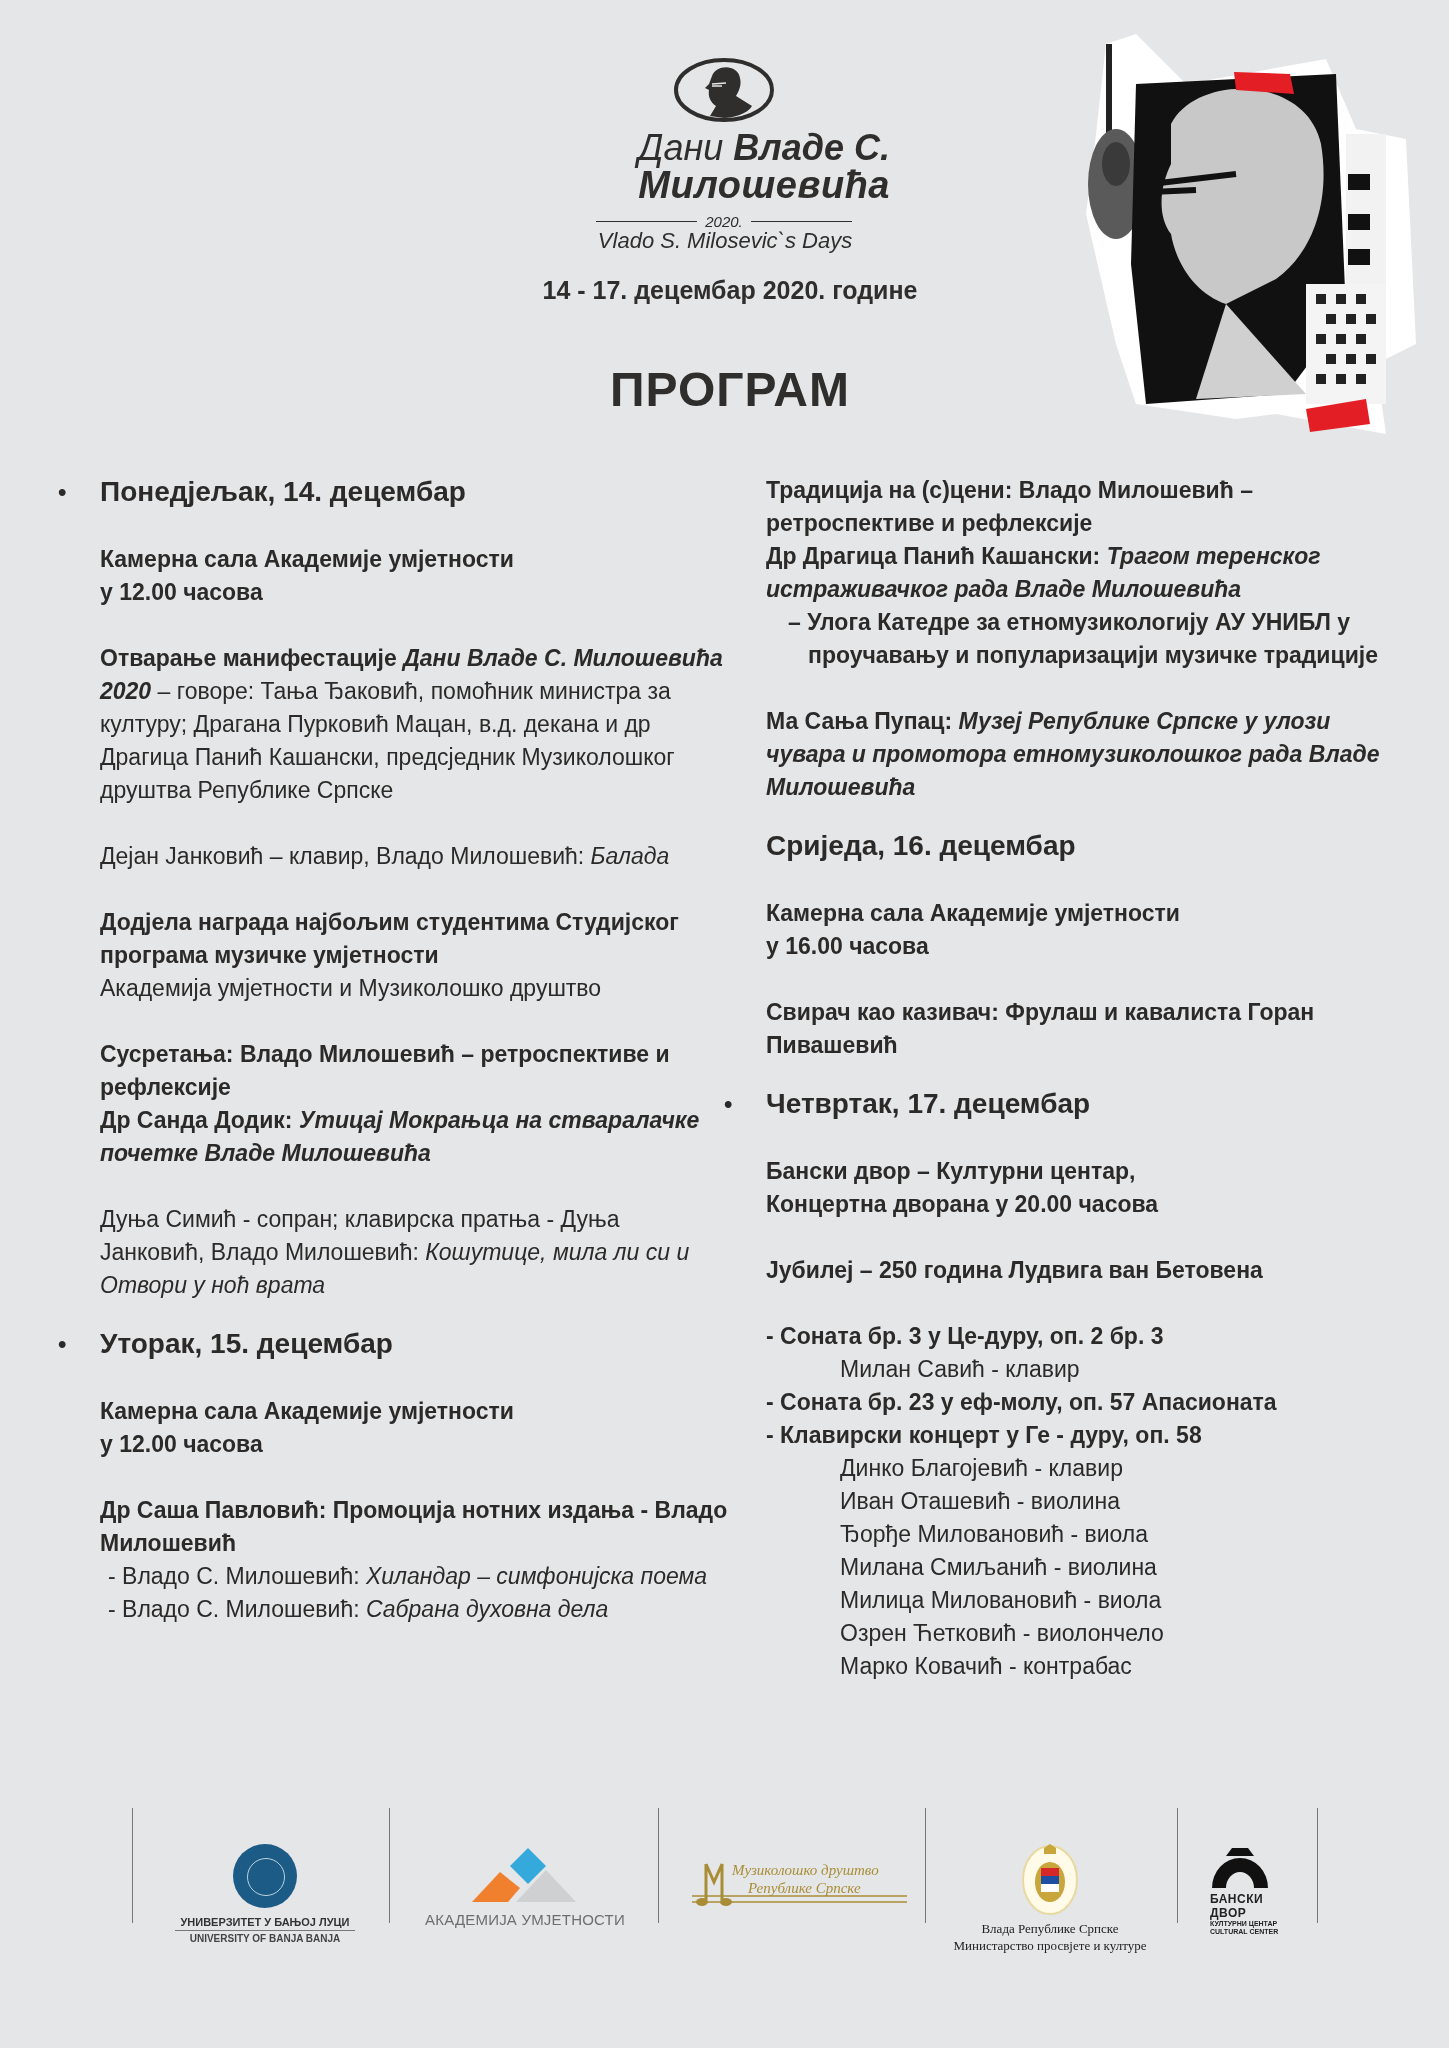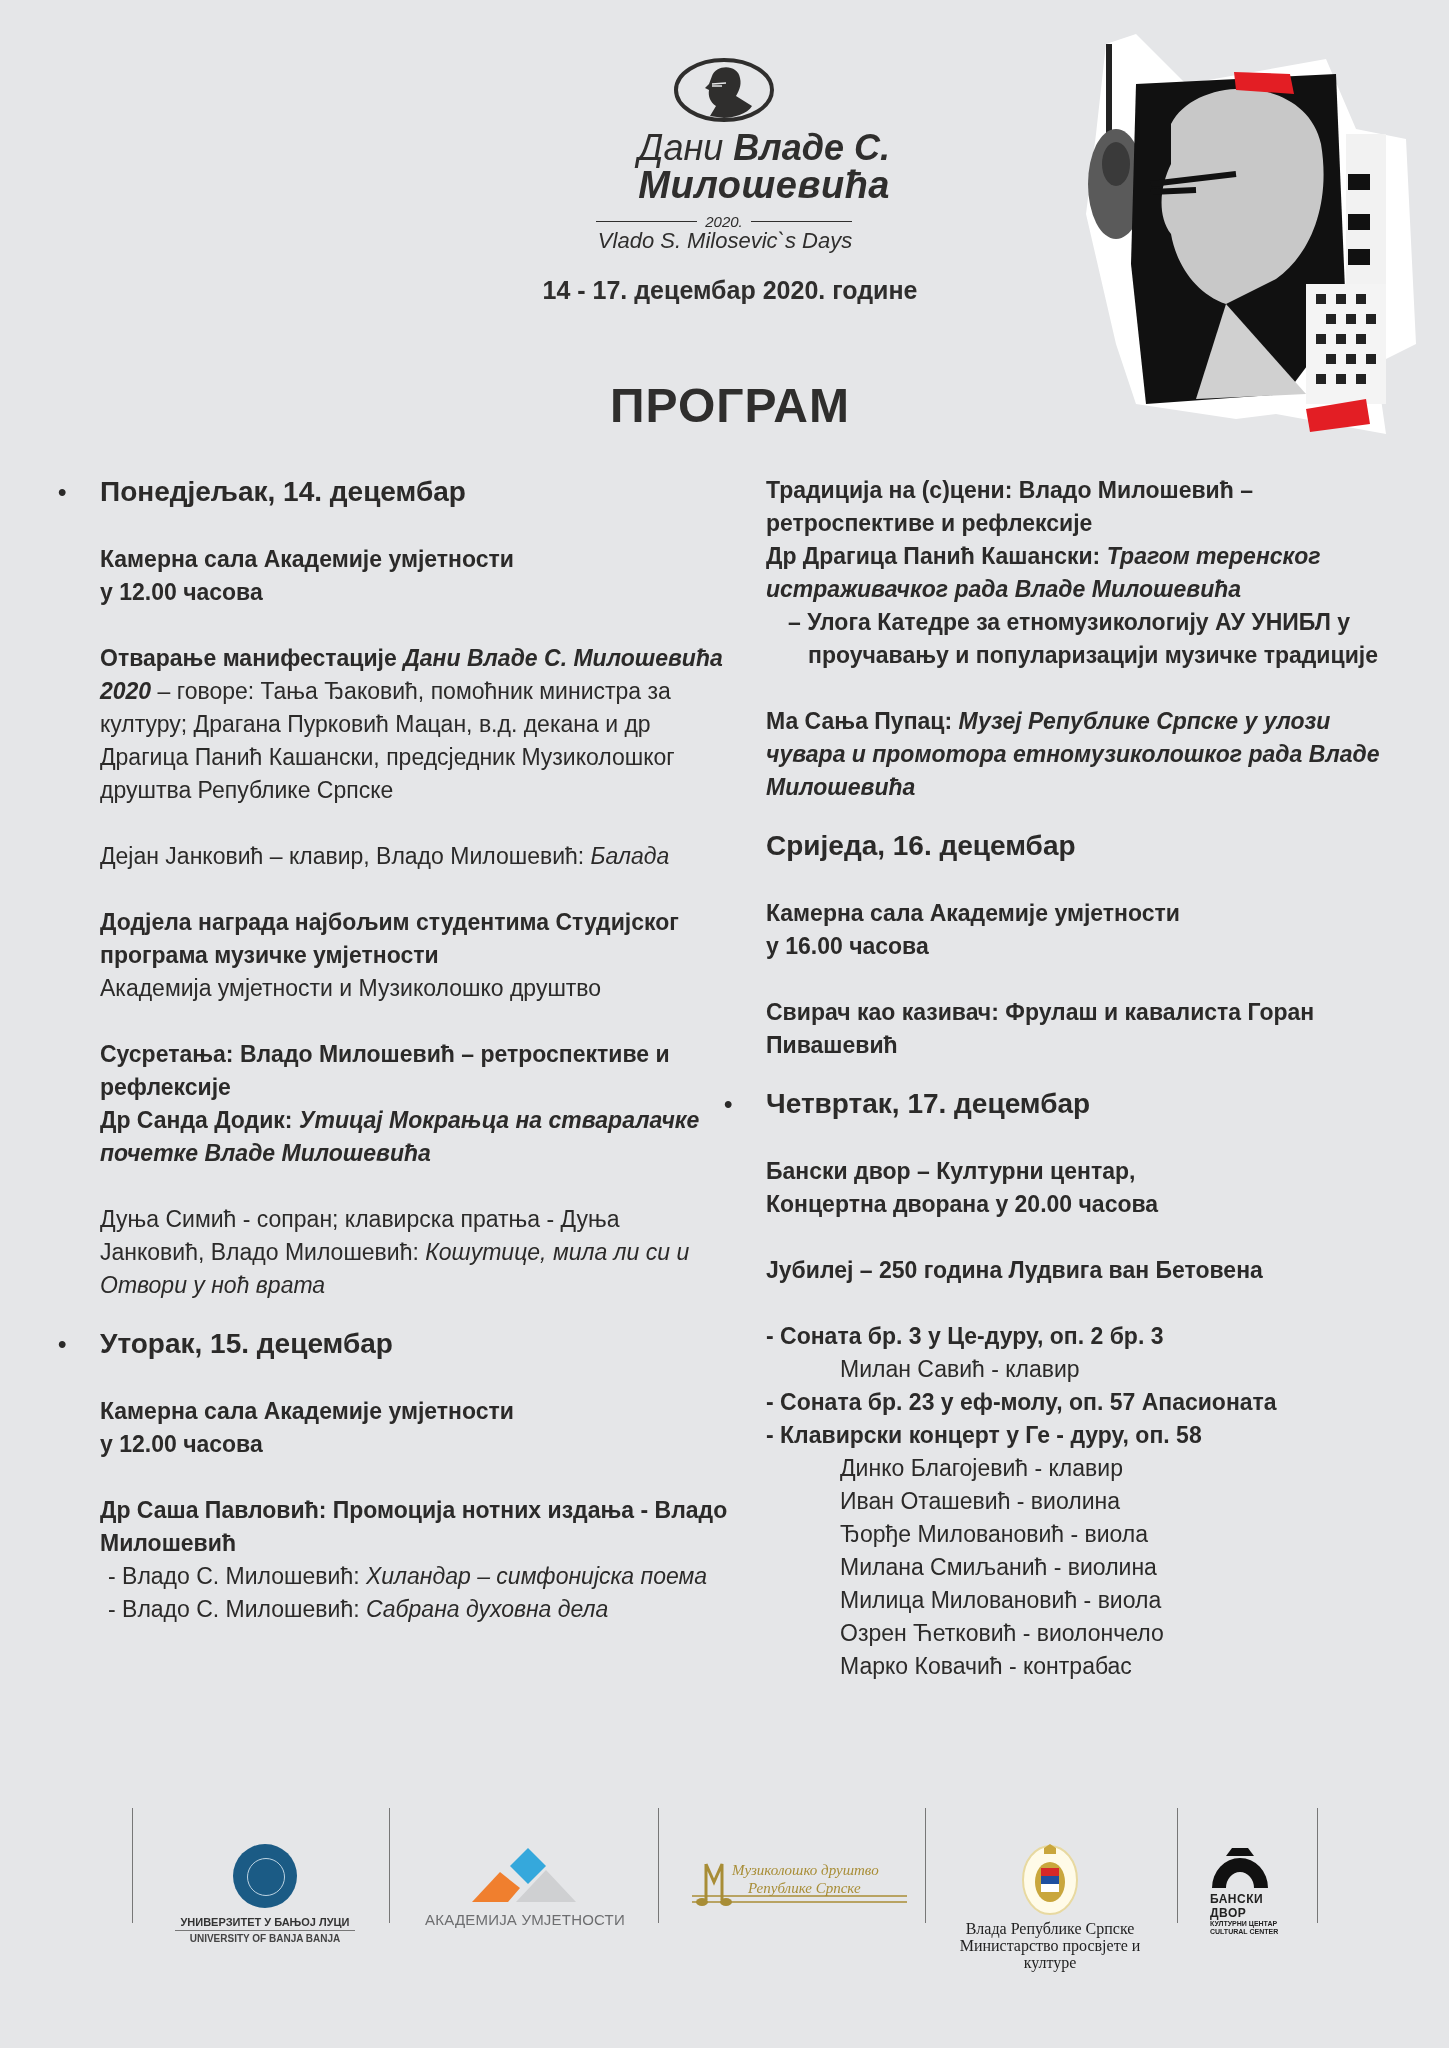--- a/index.html
+++ b/index.html
@@ -22,21 +22,21 @@
   #logo-title .l1 { font-size: 36px; line-height: 36px; font-style: italic; }
   #logo-title .l1 .light { font-weight: normal; }
   #logo-title .l1 .bold { font-weight: bold; }
   #logo-title .l2 { font-size: 38px; line-height: 38px; font-style: italic; font-weight: bold; letter-spacing: 0.5px; }
   #logo-year { left: 596px; top: 213px; width: 256px; height: 16px; display: flex; align-items: center; }
   #logo-year .rule { flex: 1; height: 1px; background: #2f2e2d; }
   #logo-year .yr { font-size: 15px; font-style: italic; padding: 0 8px; color: #2f2e2d; }
   #logo-sub { left: 560px; top: 228px; width: 330px; text-align: center; font-size: 22px; font-style: italic; color: #2f2e2d; }
 
   #date-line { left: 430px; top: 276px; width: 600px; text-align: center; font-size: 25px; font-weight: bold; color: #2f2e2d; }
-  #program-title { left: 430px; top: 378px; width: 600px; text-align: center; font-size: 48px; font-weight: bold; color: #2f2e2d; letter-spacing: 1px; }
+  #program-title { left: 430px; top: 362px; width: 600px; text-align: center; font-size: 48px; font-weight: bold; color: #2f2e2d; letter-spacing: 1px; }
 
   
   #collage { left: 1076px; top: 14px; width: 360px; height: 430px; }
 
   
   .col { position: absolute; font-size: 23px; line-height: 33px; color: #2b2a29; }
   #col-left { left: 78px; top: 474px; width: 650px; }
   #col-right { left: 744px; top: 474px; width: 660px; }
 
   .day-heading { font-size: 28px; font-weight: bold; line-height: 36px; position: relative; }
@@ -55,21 +55,21 @@
   
   #footer { left: 0; top: 1808px; width: 1449px; height: 150px; }
   .vline { position: absolute; top: 0; width: 1px; height: 115px; background: #777; }
   .logo-box { position: absolute; }
   .ubl-circle { width: 64px; height: 64px; border-radius: 50%; background: #1b5b85; margin: 0 auto; position: relative; }
   .ubl-circle:after { content: ""; position: absolute; left: 14px; top: 14px; width: 36px; height: 36px; border-radius: 50%; border: 1.5px solid #bcd3e2; }
   .ubl-t1 { font-size: 11px; font-weight: bold; color: #333; text-align: center; margin-top: 8px; border-bottom: 1px solid #777; padding-bottom: 2px; }
   .ubl-t2 { font-size: 10px; font-weight: bold; color: #444; text-align: center; margin-top: 2px; }
   .aku-t { font-size: 15px; color: #6d6e70; text-align: center; margin-top: 4px; letter-spacing: 0.2px; }
   .mus-t1, .mus-t2 { font-family: "Liberation Serif", serif; font-style: italic; font-size: 15px; color: #a88d36; position: absolute; }
-  .gov-t { font-family: "Liberation Serif", serif; font-size: 16px; color: #222; text-align: center; line-height: 17px; }
+  .gov-t { font-family: "Liberation Serif", serif; font-size: 13px; color: #222; text-align: center; line-height: 17px; }
   .banski-t1 { font-size: 12px; font-weight: bold; color: #222; text-align: left; letter-spacing: 0.5px; }
   .banski-t2 { font-size: 7px; font-weight: bold; color: #222; line-height: 8px; }
 </style>
 </head>
 <body>
 
 <div class="abs" id="logo-emblem">
   <svg width="104" height="68" viewBox="0 0 104 68">
     <ellipse cx="52" cy="34" rx="48" ry="30" fill="none" stroke="#2f2e2d" stroke-width="4"></ellipse>
     <path d="M40 20 C44 8, 66 8, 68 22 C70 30, 66 36, 64 40 L80 50 C76 58, 60 62, 52 62 L38 60 L44 50 C38 46, 36 40, 37 34 L33 32 L37 28 Z" fill="#2f2e2d"></path>

